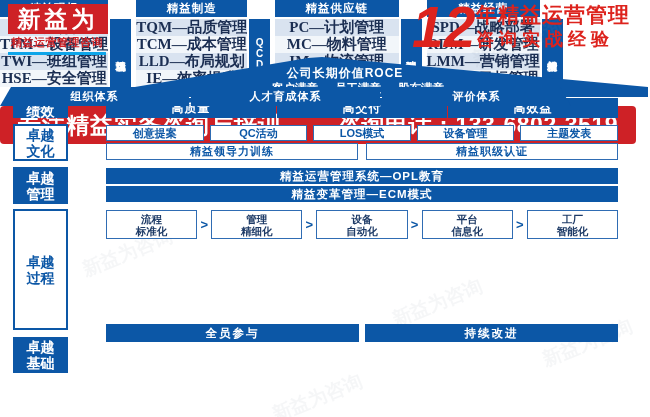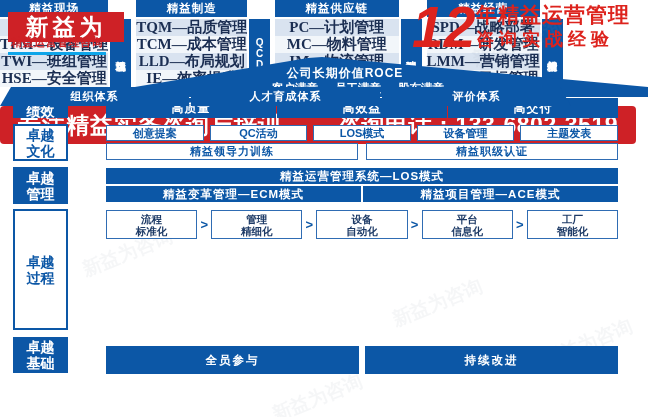--- a/index.html
+++ b/index.html
@@ -6,21 +6,21 @@
   html,body { width:650px; height:417px; background:#ffffff; overflow:hidden;
     font-family:"Liberation Sans","DejaVu Sans",sans-serif; position:relative; }
 
   .abs { position:absolute; }
 
   
   .wm { position:absolute; color:#8a97a8; opacity:0.08; font-size:19px; font-weight:bold;
         transform:rotate(-22deg); white-space:nowrap; pointer-events:none; }
 
   
-  .logo-box { left:8px; top:12px; width:116px; height:30px; background:#CE2126; color:#fff;
+  .logo-box { left:8px; top:4px; width:100px; height:30px; background:#CE2126; color:#fff;
     display:flex; align-items:center; justify-content:center; font-size:23px; font-weight:bold;
     letter-spacing:4px; }
   .logo-tagline { left:8px; top:35px; width:98px; color:#CE2126; font-size:11px; font-weight:bold;
     text-align:center; border-bottom:3px solid #0ea5e9; padding-bottom:2px; letter-spacing:0.5px; }
   .years-number { left:412px; top:0px; width:62px; height:54px; color:#DD231D; font-size:57px;
     font-weight:bold; font-style:italic; line-height:54px; text-align:center; }
   .slogan { left:476px; top:3px; width:172px; color:#DD231D; font-weight:bold;font-family:Liberation Serif, serif; }
   .slogan-l1 { font-size:21px; line-height:24px; letter-spacing:1px; white-space:nowrap; }
   .slogan-l2 { font-size:18px; line-height:24px; letter-spacing:5px; white-space:nowrap; }
 
@@ -75,21 +75,21 @@
   .col-list { margin-top:2px; display:flex; flex-direction:column; }
   .col-item { height:17px; display:flex; align-items:center; justify-content:center;
     font-size:15px; font-weight:600; color:#1B2E52; white-space:nowrap;font-family:Liberation Serif, serif; }
   .col-item:nth-child(odd) { background:#D9E3F0; }
   .col-item:nth-child(even) { background:#F2F6FA; }
   .col-strip { width:21px; margin-left:2px; margin-top:19px; height:68px; background:#0C57A6;
     color:#fff; writing-mode:vertical-rl; text-orientation:upright; font-size:10px;
     font-weight:bold; display:flex; align-items:center; justify-content:center; line-height:21px; }
 
   
-  .part-row { top:346px; height:28px; gap:6px; }
+  .part-row { top:324px; height:18px; gap:6px; }
   .part-row .solid-box { flex:1; font-size:11.5px; letter-spacing:2px; }
 
   .foundation { left:77px; top:353px; width:571px; height:19px; display:flex; gap:2px;
     clip-path:polygon(11px 0, 560px 0, 571px 100%, 0 100%); }
   .foundation .solid-box { flex:1; font-size:11px; letter-spacing:1px; }
 
   
   .footer { left:8px; top:377px; width:636px; height:38px; background:#CE2126; border-radius:4px;
     display:flex; align-items:center; justify-content:space-between; padding:0 18px;
     color:#fff; font-weight:bold; }
@@ -140,42 +140,41 @@
   <span>卓越</span>
   <span>过程</span>
 </div>
 <div class="abs side solid" style="top:337px; height:36px;">
   <span>卓越</span>
   <span>基础</span>
 </div>
 
 <div class="abs row perf-row">
   <div class="solid-box">高质量</div>
+  <div class="solid-box">高交付</div>
   <div class="solid-box">高效益</div>
-  <div class="solid-box">高交付</div>
 </div>
 
 <div class="abs row cult-row1">
   <div class="outline-box">创意提案</div>
   <div class="outline-box">QC活动</div>
   <div class="outline-box">LOS模式</div>
   <div class="outline-box">设备管理</div>
   <div class="outline-box">主题发表</div>
 </div>
 <div class="abs row cult-row2">
   <div class="outline-box">精益领导力训练</div>
   <div class="outline-box">精益职级认证</div>
 </div>
 
 <div class="abs row mgmt-row1">
-  <div class="solid-box">精益运营管理系统—LOS模式</div>
+  <div class="solid-box">精益运营管理系统—OPL教育</div>
 </div>
 <div class="abs row mgmt-row2">
   <div class="solid-box">精益变革管理—ECM模式</div>
-  <div class="solid-box">精益项目管理—ACE模式</div>
 </div>
 
 <div class="abs row process">
   <div class="p-box">
     <span>流程</span>
     <span>标准化</span>
   </div>
   <div class="p-arrow">&gt;</div>
   <div class="p-box">
     <span>管理</span>

